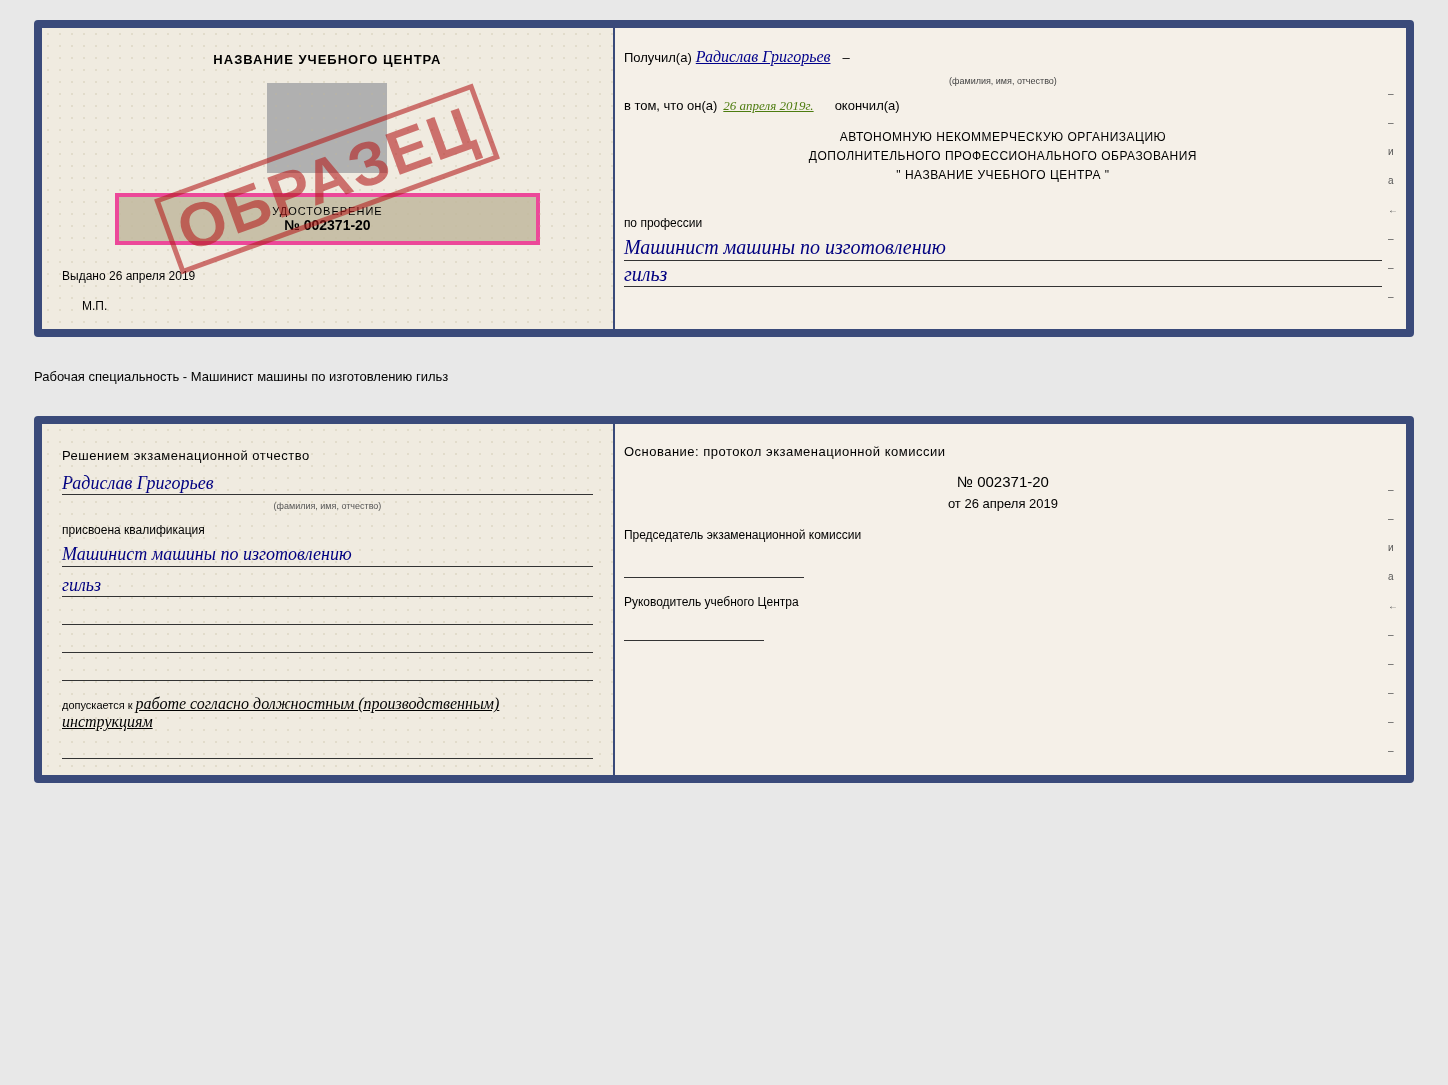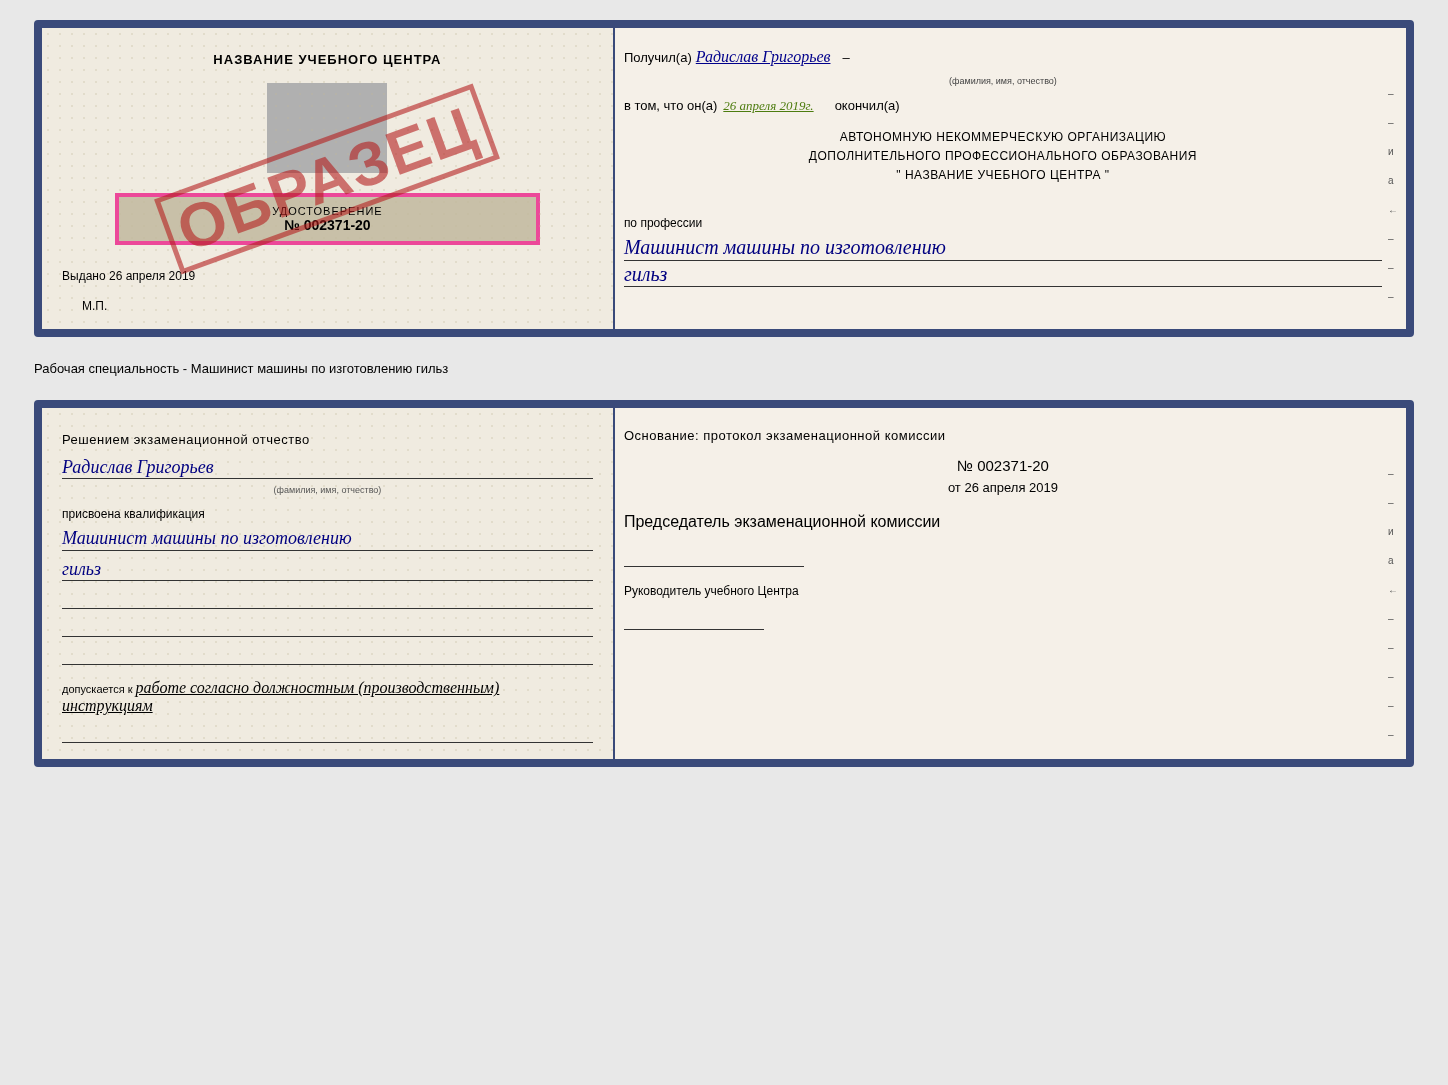--- a/index.html
+++ b/index.html
@@ -7,21 +7,21 @@
       background: #e8e8e8;
       font-family: 'Times New Roman', serif;
       padding: 20px;
       min-height: 1085px;
       width: 1448px;
     }
 
     .page-wrapper {
       display: flex;
       flex-direction: column;
-      gap: 18px;
+      gap: 26px;
       max-width: 1380px;
       margin: 0 auto;
     }
 
     
     .document {
       background: #f5f0e8;
       border: 8px solid #3a4a7a;
       border-radius: 4px;
       display: flex;
@@ -293,21 +293,21 @@
     }
 
     .protocol-date {
       font-size: 13px;
       font-family: Arial, sans-serif;
       text-align: center;
       margin-bottom: 16px;
     }
 
     .chairman-label {
-      font-size: 16px;
+      font-size: 12px;
       font-family: Arial, sans-serif;
       line-height: 1.4;
       margin-bottom: 16px;
     }
 
     .signature-line {
       border-bottom: 1px solid #333;
       width: 180px;
       height: 18px;
       margin-bottom: 16px;

